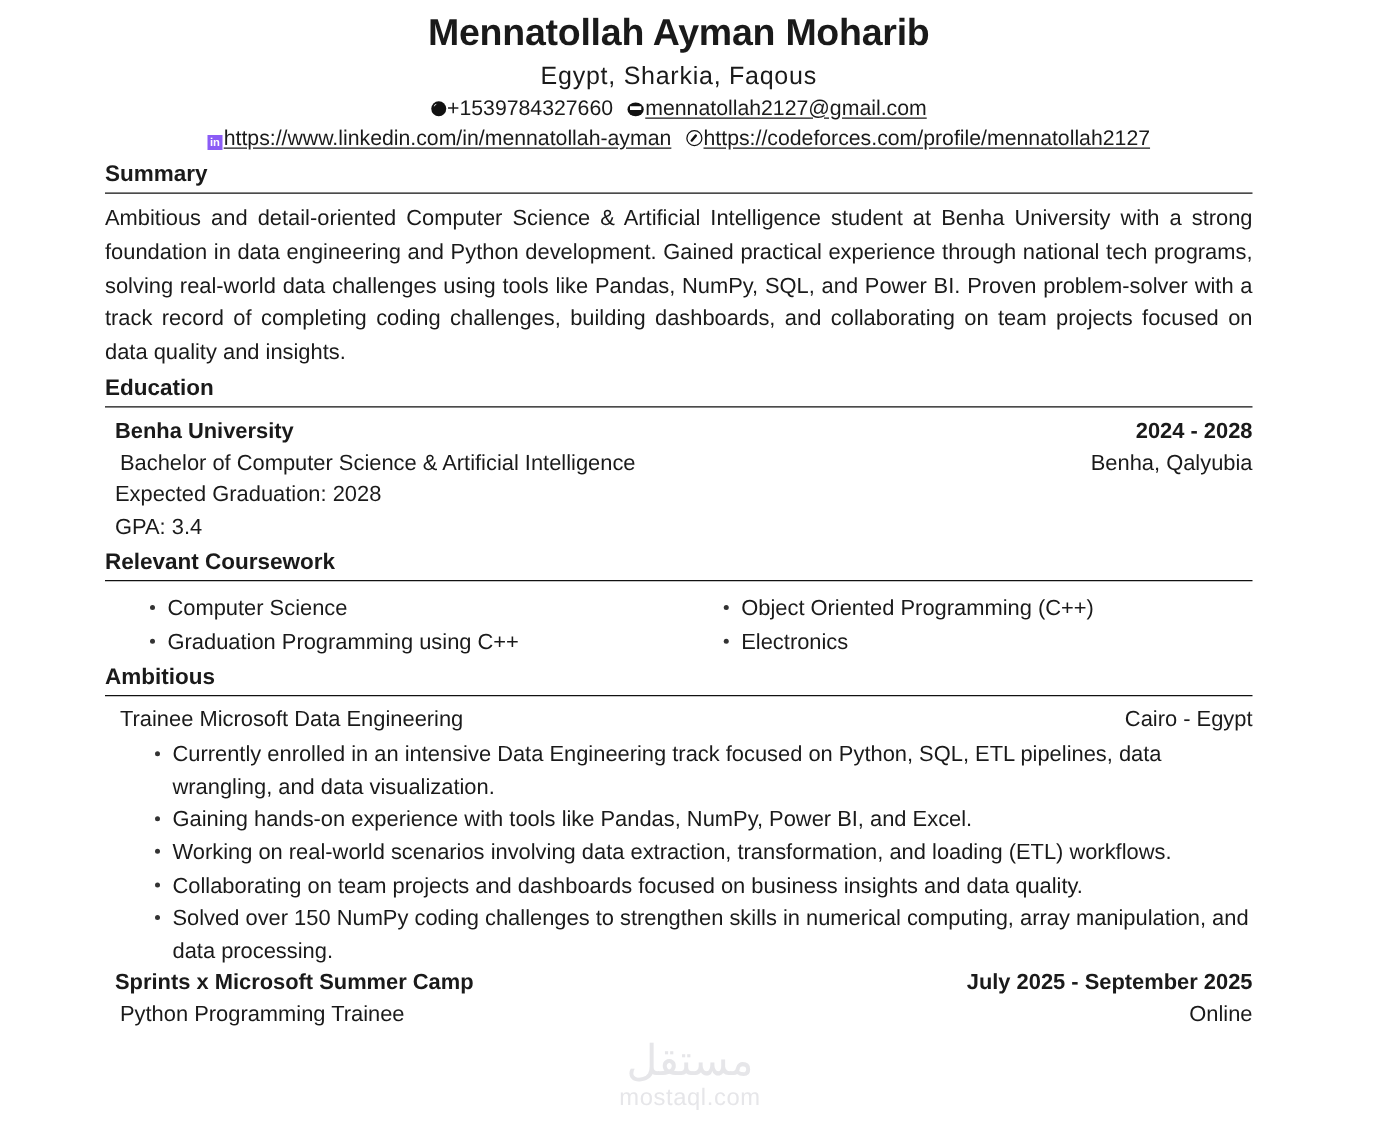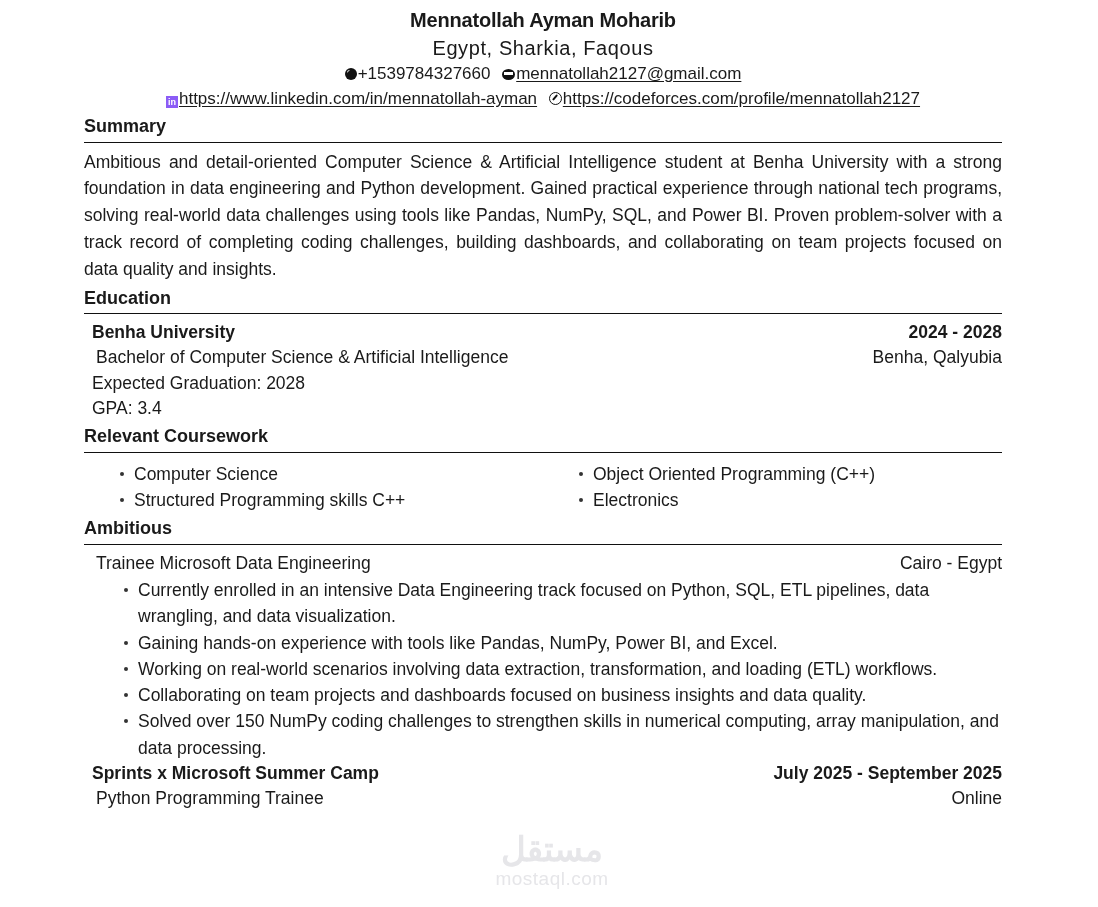--- a/index.html
+++ b/index.html
@@ -19,21 +19,21 @@
     position: relative;
     width: 1098px;
     height: 907px;
     box-sizing: border-box;
     padding: 8px 96px 0 84px;
   }
 
   
   .header { text-align: center; }
   .full-name {
-    font-size: 20px;
+    font-size: 30px;
     font-weight: bold;
     letter-spacing: -0.2px;
     line-height: 1.25;
     margin: 0 0 2px 0;
   }
   .location {
     font-size: 20px;
     letter-spacing: 0.6px;
     line-height: 1.3;
     margin-bottom: 1px;
@@ -179,21 +179,21 @@
     left: 452px;
     top: 832px;
     width: 200px;
     text-align: center;
     color: #e8e8ea;
     pointer-events: none;
     user-select: none;
   }
   .wm-ar {
     font-size: 34px;
-    font-weight: bold;
+    font-weight: normal;
     line-height: 1.05;
     letter-spacing: 1px;
     color: #e6e6e9;
   }
   .wm-en {
     font-size: 19px;
     line-height: 1.2;
     color: #e6e6e9;
     letter-spacing: 0.5px;
   }
@@ -242,21 +242,21 @@
       </div>
     </div>
   </div>
 
   <div class="section">
     <div class="section-title">Relevant Coursework</div>
     <div class="section-body">
       <div class="course-grid">
         <ul class="bullets">
           <li>Computer Science</li>
-          <li>Structured Programming skills C++</li>
+          <li>Graduation Programming using C++</li>
         </ul>
         <ul class="bullets">
           <li>Object Oriented Programming (C++)</li>
           <li>Electronics</li>
         </ul>
       </div>
     </div>
   </div>
 
   <div class="section">

